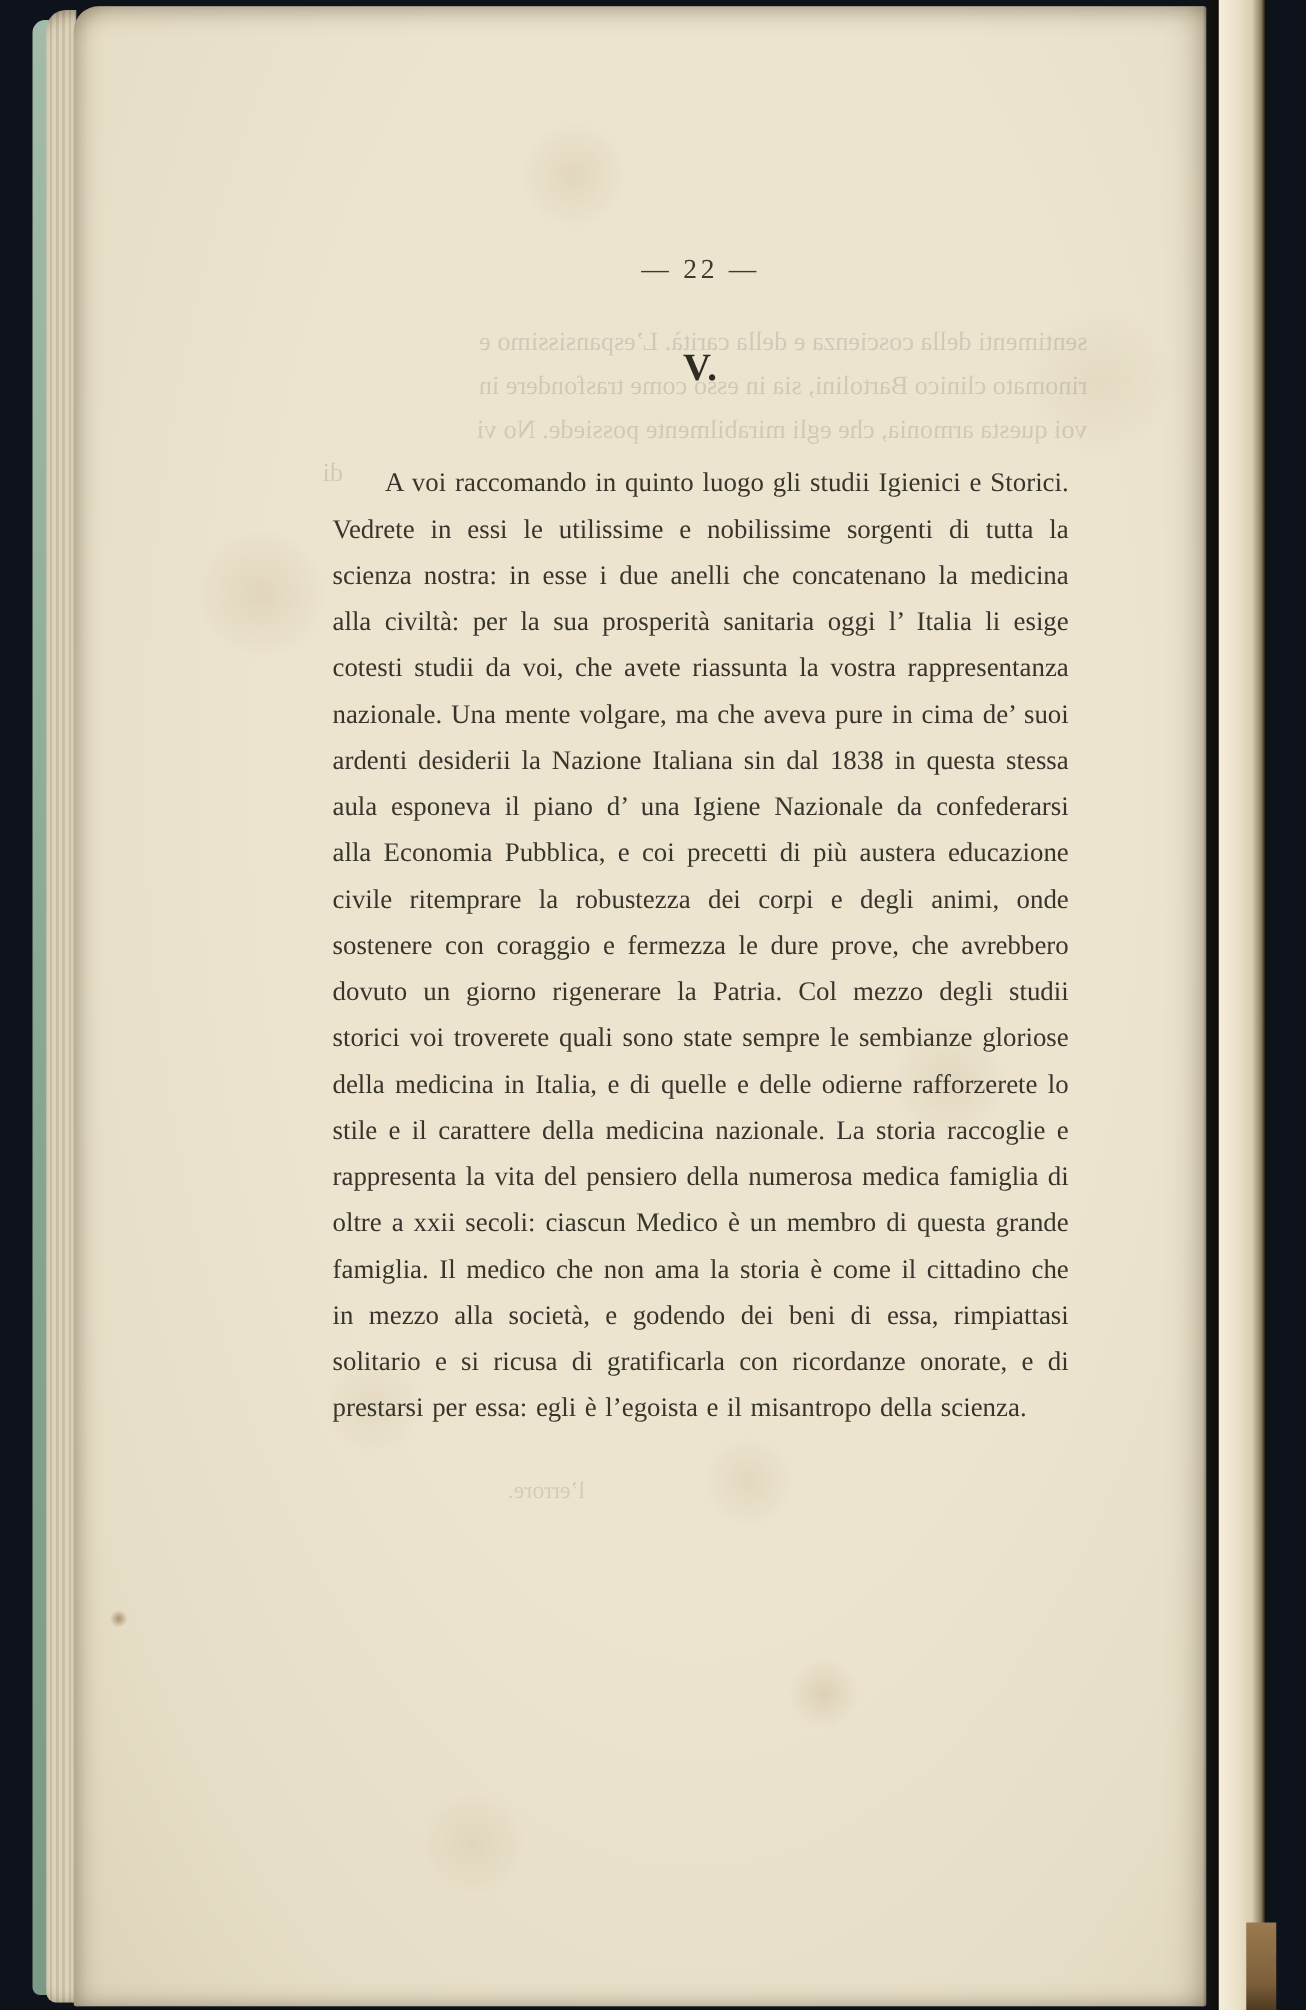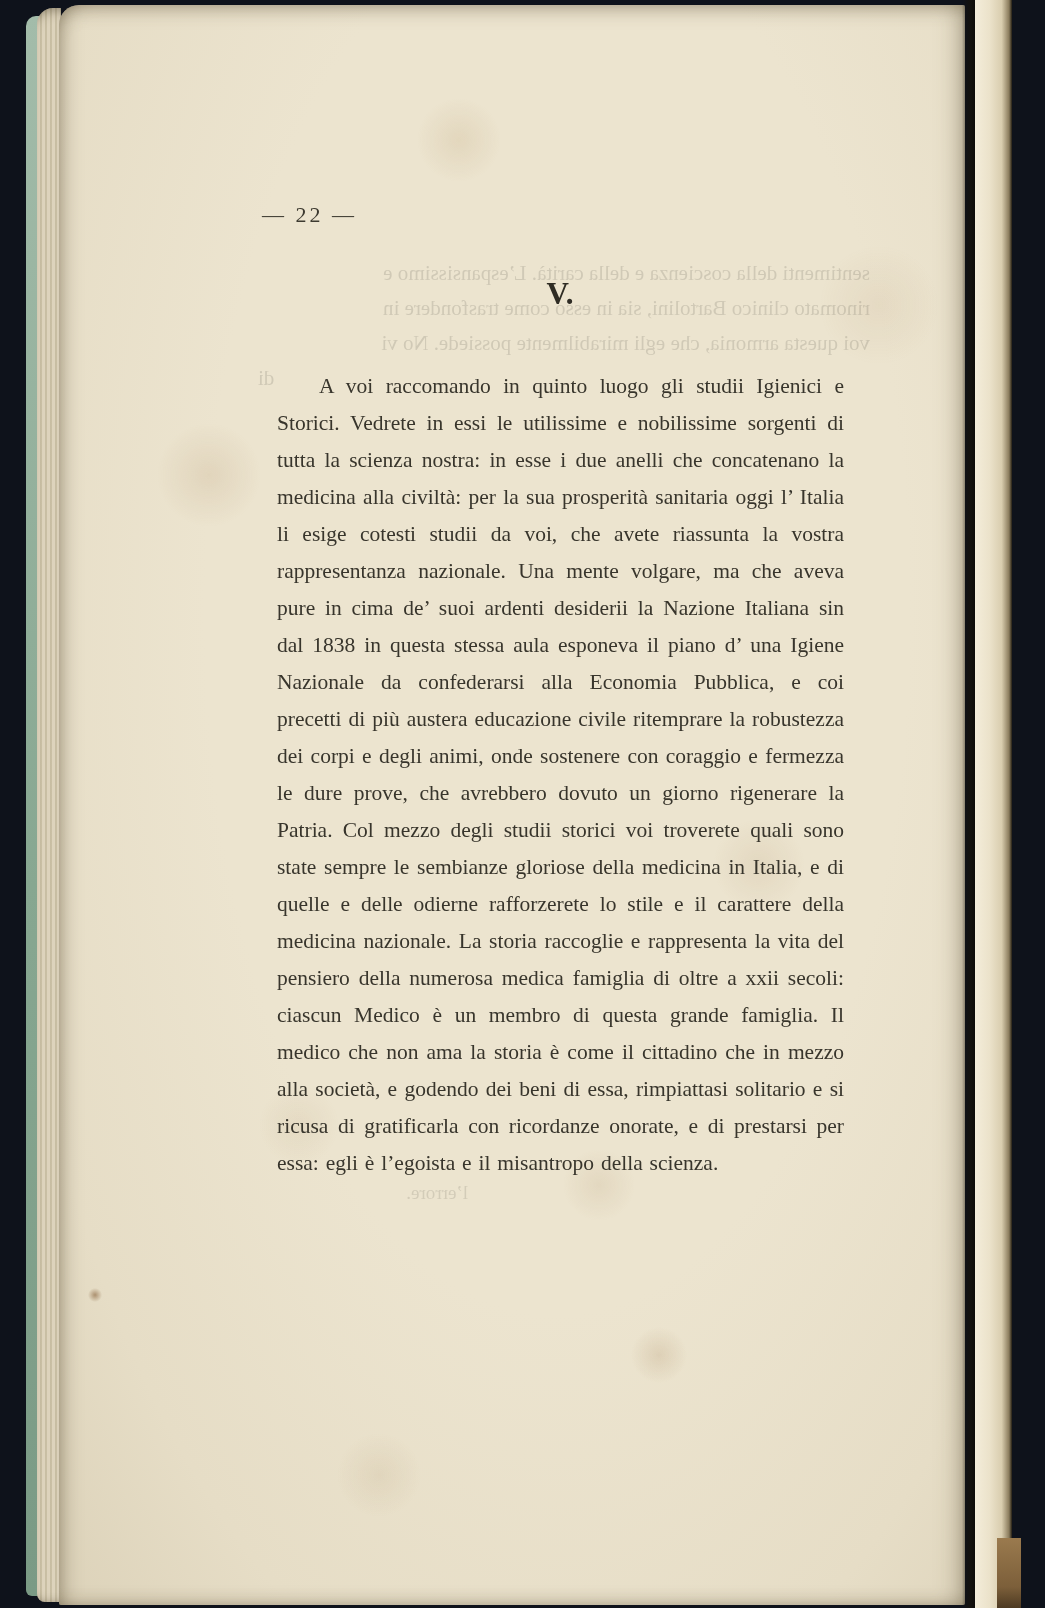--- a/index.html
+++ b/index.html
@@ -54,30 +54,30 @@
   }
   .corner-board{
     position:absolute;left:997px;top:1538px;width:24px;height:70px;
     background:linear-gradient(180deg,#9a7a4e,#7c5f3a 70%,#4d3a22);
   }
   
   .textblock{
     position:absolute;left:262px;top:202px;width:597px;color:#37342b;
   }
   .page-number{
-    font-size:22px;line-height:26px;letter-spacing:3px;
+    text-align:center;font-size:22px;line-height:26px;letter-spacing:3px;
     margin:0 0 48px 0;color:#3d3a30;
   }
   .section-heading{
     text-align:center;font-size:31px;line-height:36px;font-weight:bold;
     letter-spacing:1px;margin:0 0 56px 0;color:#2f2c24;
   }
   .body-text{
     font-size:21.5px;line-height:37px;text-align:justify;text-indent:42px;
-    word-spacing:1.5px;margin:15px;color:#38352c;
+    word-spacing:1.5px;margin:4px;color:#38352c;
   }
   
   .bleed-top{
     position:absolute;left:258px;top:256px;width:612px;
     transform:scaleX(-1);opacity:.17;filter:blur(.6px);
     font-size:21px;line-height:35px;color:#4a483e;pointer-events:none;
   }
   .bleed-top .bl{white-space:nowrap;overflow:hidden;}
   .bleed-top .bl-last{text-align:right;}
   .bleed-bottom{

